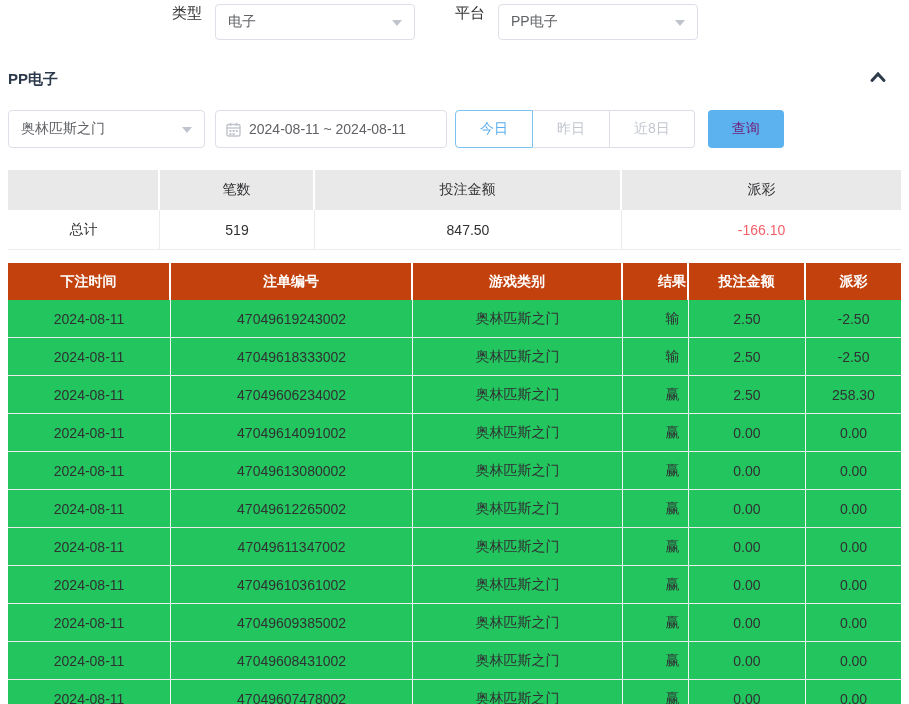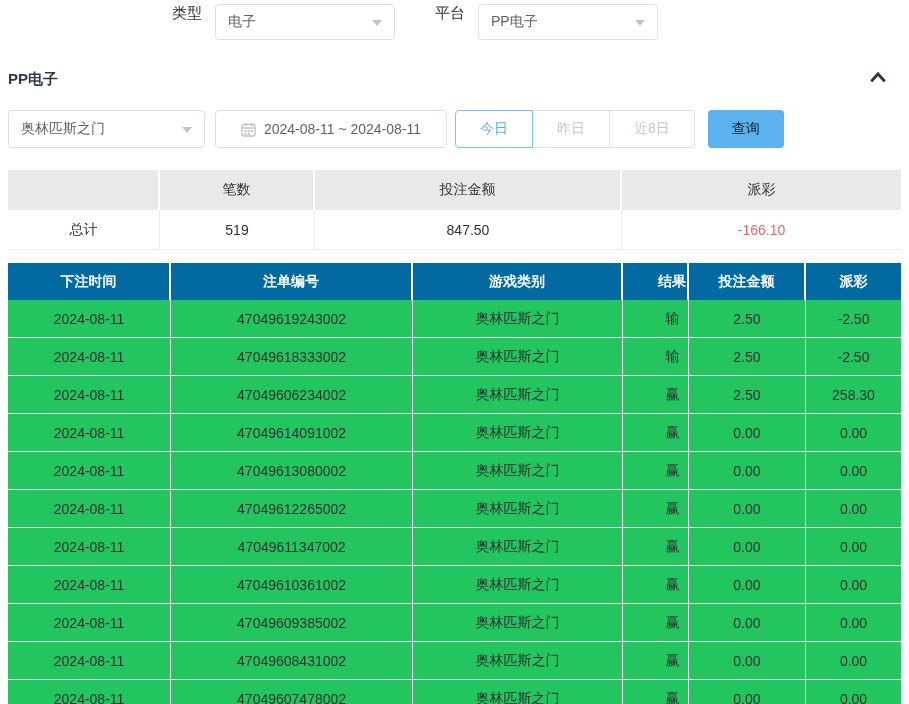--- a/index.html
+++ b/index.html
@@ -4,66 +4,66 @@
 <style>
   * { box-sizing: border-box; margin: 0; padding: 0; }
   html, body { width: 909px; height: 704px; background: #fff; overflow: hidden;
     font-family: "Liberation Sans", sans-serif; color: #333; }
 
   
   .top-filters { display: flex; align-items: flex-start; margin-top: 4px; height: 38px; }
   .filter-label { font-size: 15px; color: #333; }
   .lbl-type { margin-left: 172px; }
   .lbl-platform { margin-left: 40px; }
-  .select-box { position: relative; width: 180px; height: 36px; margin-left: 13px;
+  .select-box { position: relative; width: 200px; height: 36px; margin-left: 13px;
     border: 1px solid #dcdfe6; border-radius: 4px; background: #fff;
     display: flex; align-items: center; padding: 0 30px 0 12px;
     font-size: 14px; color: #606266; cursor: pointer; }
   .caret { position: absolute; right: 12px; top: 50%; margin-top: -2px;
     width: 0; height: 0; border-left: 5px solid transparent;
     border-right: 5px solid transparent; border-top: 6px solid #c0c4cc; }
 
   
   .section-header { display: flex; align-items: center; justify-content: space-between;
     margin: 26px 8px 0 8px; }
   .section-title { font-size: 15px; font-weight: bold; color: #2d3a4b; }
   .collapse-btn { cursor: pointer; padding: 2px 14px 2px 2px; }
 
   
   .controls { display: flex; align-items: center; margin: 20px 8px 0 8px; height: 38px; }
   .game-select { width: 197px; height: 38px; margin-left: 0; }
   .date-box { display: flex; align-items: center; width: 232px; height: 38px;
     margin-left: 10px; border: 1px solid #dcdfe6; border-radius: 4px;
-    padding: 0 10px; font-size: 14px; color: #606266; cursor: pointer; justify-content: center; }
+    padding: 0 10px; font-size: 14px; color: #606266; cursor: pointer; }
   .date-box .cal { margin-right: 8px; flex: 0 0 auto; }
   .btn-group { display: flex; margin-left: 8px; align-items: flex-end; }
   .range-btn { height: 38px; padding: 0 24px; background: #fff; font-size: 14px;
     border: 1px solid #dcdfe6; border-left-width: 0; color: #c3c7cf; cursor: pointer; }
   .range-btn:first-child { border-left-width: 1px; border-radius: 4px 0 0 4px; }
   .range-btn:last-child { border-radius: 0 4px 4px 0; }
   .range-btn.active { color: #58aef0; border: 1px solid #7cc3f5; }
   .range-btn.active + .range-btn { border-left-width: 0; }
   .query-btn { margin-left: 13px; width: 76px; height: 38px; border: none;
-    border-radius: 4px; background: #5cb1ef; color: #0f172a; font-size: 14px;
+    border-radius: 4px; background: #5cb1ef; color: #701a75; font-size: 14px;
     cursor: pointer; font-family: "Liberation Sans", sans-serif; }
 
   
   .summary-table { margin: 22px 8px 0 8px; width: 893px; font-size: 14px; }
   .sum-head { display: flex; height: 40px; background: #e9e9e9; }
   .sum-head .scell { border-right: 2px solid #fff; }
   .sum-head .scell:last-child { border-right: none; }
   .sum-row { display: flex; height: 40px; background: #fff; border-bottom: 1px solid #ececec; }
   .sum-row .scell { border-right: 1px solid #ececec; }
   .sum-row .scell:last-child { border-right: none; }
   .scell { display: flex; align-items: center; justify-content: center; color: #303133; }
   .sc0 { width: 152px; } .sc1 { width: 155px; } .sc2 { width: 307px; } .sc3 { width: 279px; }
 
   
   .detail-table { margin: 13px 8px 0 8px; width: 893px; font-size: 14px; }
-  .dt-head { display: flex; height: 37px; background: #0369a1; }
+  .dt-head { display: flex; height: 37px; background: #c2410c; }
   .dt-head .tcell { color: #fff; font-weight: bold; border-right: 2px solid #fff; }
   .dt-head .tcell:last-child { border-right: none; }
   .trow { display: flex; height: 38px; background: #22c55e; border-bottom: 1px solid #ececec; }
   .trow .tcell { color: #303133; border-right: 1px solid #f2f2f2; }
   .trow .tcell:last-child { border-right: none; }
   .tcell { display: flex; align-items: center; justify-content: center; overflow: hidden; }
   .col-time { width: 170px; } .col-number { width: 252px; } .col-game { width: 219px; }
   .col-result { width: 67px; padding-left: 34px; } .col-amount { width: 122px; } .col-payout { width: 99px; }
   .neg { color: #f25f67; }
 </style>

